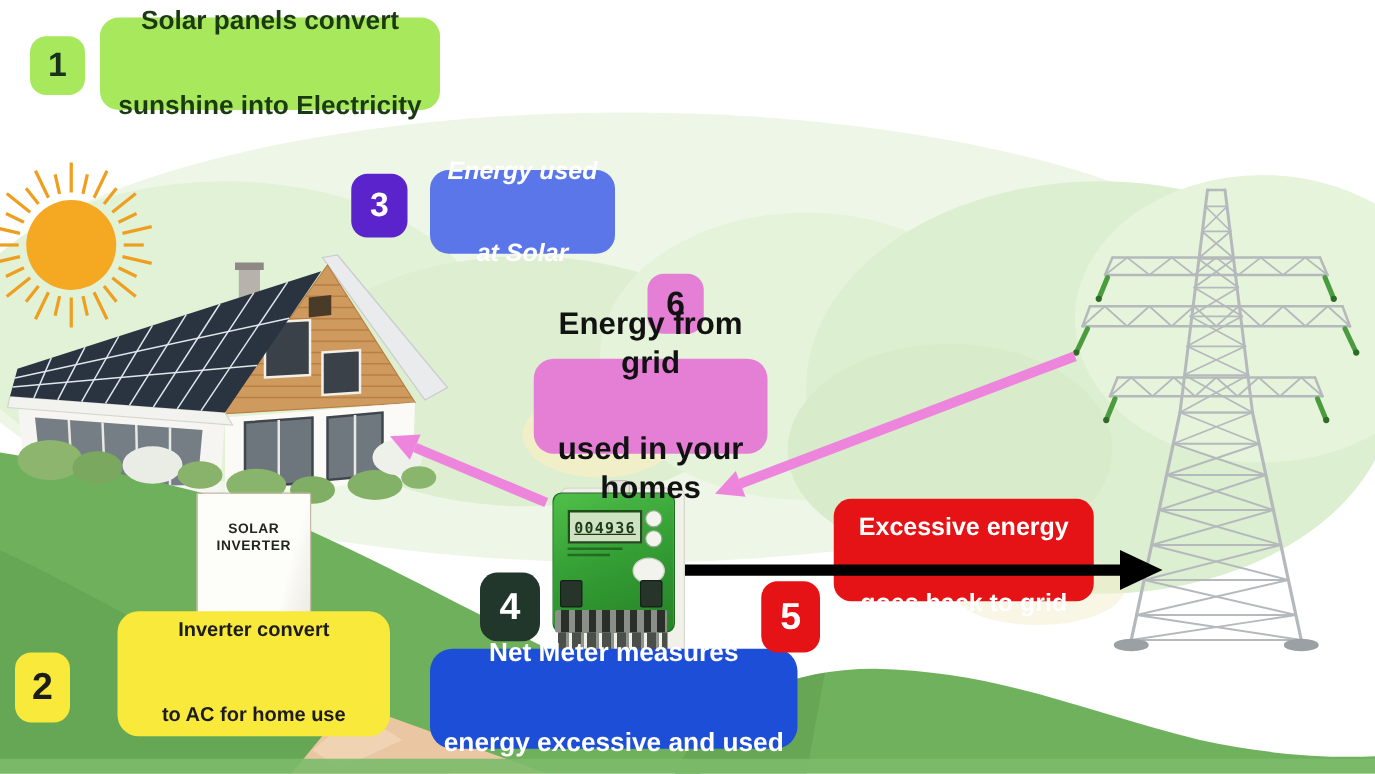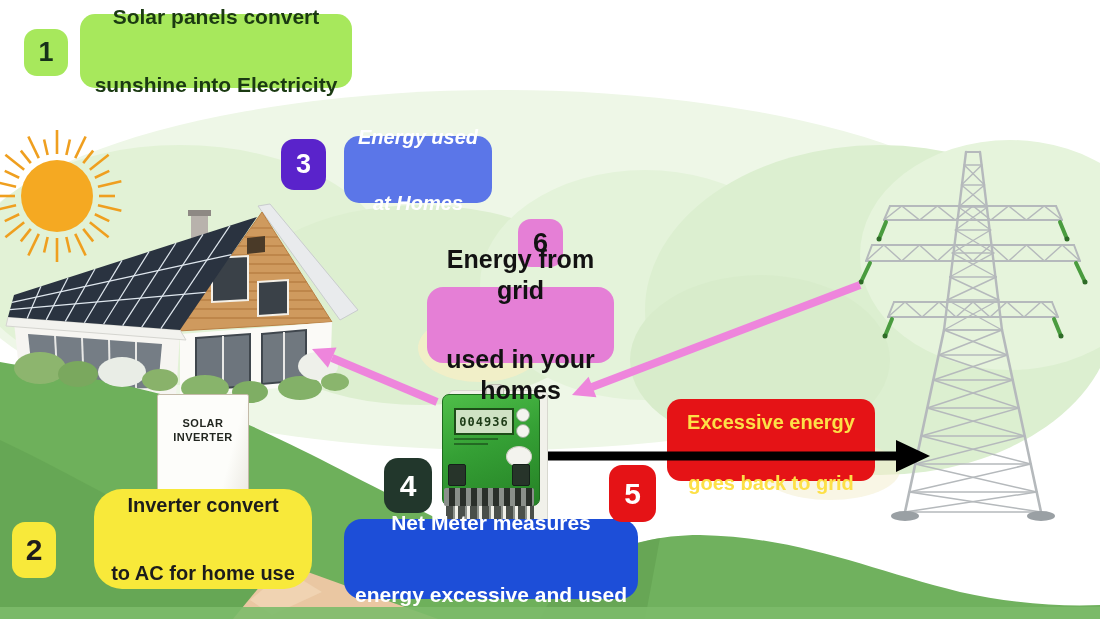--- a/index.html
+++ b/index.html
@@ -16,43 +16,43 @@
   .l1{left:80px;top:14px;width:272px;height:74px;background:#a7e85c;color:#1b3a12;
       font-size:21px;line-height:30px;border-radius:15px;}
   .b3{left:281px;top:139px;width:45px;height:51px;background:#5a23cb;color:#fff;font-size:27px;}
   .l3{left:344px;top:136px;width:148px;height:67px;background:#5b76e8;color:#fff;
       font-size:20px;line-height:28px;border-radius:15px;font-style:italic;}
   .b6{left:518px;top:219px;width:45px;height:48px;background:#e57fd6;color:#121212;font-size:27px;}
   .l6{left:427px;top:287px;width:187px;height:76px;background:#e57fd6;color:#121212;
       font-size:25px;line-height:31px;border-radius:16px;}
   .b2{left:12px;top:522px;width:44px;height:56px;background:#f8e93a;color:#1c1c1c;font-size:30px;}
   .l2{left:94px;top:489px;width:218px;height:100px;background:#f8e93a;color:#1c1c1c;
-      font-size:20px;line-height:30px;border-radius:28px;}
+      font-size:16px;line-height:30px;border-radius:17px;}
   .b4{left:384px;top:458px;width:48px;height:55px;background:#22372c;color:#fff;font-size:30px;border-radius:14px;}
   .l4{left:344px;top:519px;width:294px;height:80px;background:#1d4ed8;color:#fff;
       font-size:21px;line-height:34px;border-radius:18px;}
   .b5{left:609px;top:465px;width:47px;height:57px;background:#e51316;color:#fff;font-size:30px;}
-  .l5{left:667px;top:399px;width:208px;height:82px;background:#e51316;color:#fde047;
+  .l5{left:667px;top:399px;width:208px;height:82px;background:#e51316;color:#ffffff;
       font-size:20px;border-radius:14px;justify-content:space-between;padding:12px 0 14px 0;box-sizing:border-box;}
   .inverter{position:absolute;z-index:2;left:157px;top:394px;width:92px;height:138px;
       background:linear-gradient(105deg,#fdfdfa 70%,#e6e3da 100%);border:1px solid #c4baa8;
       border-radius:2px;text-align:center;color:#22261f;font-size:11px;font-weight:bold;
       letter-spacing:.5px;padding-top:21px;box-sizing:border-box;line-height:14px;}
   .meter{position:absolute;z-index:2;left:440px;top:384px;width:108px;height:150px;}
   .meter .plate{position:absolute;left:8px;top:6px;width:98px;height:138px;background:#f1f1ea;
       border:1px solid #d8d8cf;border-radius:6px;}
   .meter .tab{position:absolute;left:46px;top:0;width:16px;height:12px;background:#e3e3db;
       border:1px solid #bdbdb2;border-radius:4px 4px 0 0;}
   .meter .body{position:absolute;left:2px;top:10px;width:96px;height:110px;border-radius:7px;
       background:linear-gradient(160deg,#4fbf49 0%,#35a035 45%,#268226 100%);
       border:1px solid #1e6b1e;}
   .meter .lcd{position:absolute;left:14px;top:24px;width:56px;height:23px;background:#cfe2c4;
       border:2px solid #1d4d18;display:flex;align-items:center;justify-content:center;
       font-family:"DejaVu Sans Mono",monospace;font-size:12px;font-weight:bold;color:#1c3a16;
-      letter-spacing:1px;}
+      letter-spacing:1px;text-decoration:underline;}
   .meter .btn{position:absolute;width:12px;height:12px;border-radius:50%;background:#f4f4ef;
       border:1px solid #8fa98c;}
   .meter .oval{position:absolute;left:66px;top:62px;width:24px;height:19px;border-radius:50%;
       background:#f3f3ee;border:1px solid #cfcfc4;}
   .meter .seal{position:absolute;width:16px;height:20px;background:#27342a;border-radius:2px;
       border:1px solid #15201a;}
   .meter .tline{position:absolute;left:14px;height:2px;background:rgba(20,60,20,.55);}
   .meter .terms{position:absolute;left:4px;top:104px;width:90px;height:18px;background:#1d241d;
       border-radius:2px;
       background-image:repeating-linear-gradient(90deg,#8a8f8a 0 5px,#2a2f2a 5px 11px);}
@@ -267,21 +267,21 @@
 
   <div class="badge b1">1</div>
   <div class="lbl l1">
     <span>Solar panels convert</span>
     <span>sunshine into Electricity</span>
   </div>
 
   <div class="badge b3">3</div>
   <div class="lbl l3">
     <span>Energy used</span>
-    <span>at Homes</span>
+    <span>at Solar</span>
   </div>
 
   <div class="badge b6">6</div>
   <div class="lbl l6">
     <span>Energy from grid</span>
     <span>used in your homes</span>
   </div>
 
   <div class="inverter">
     <div>SOLAR</div>

